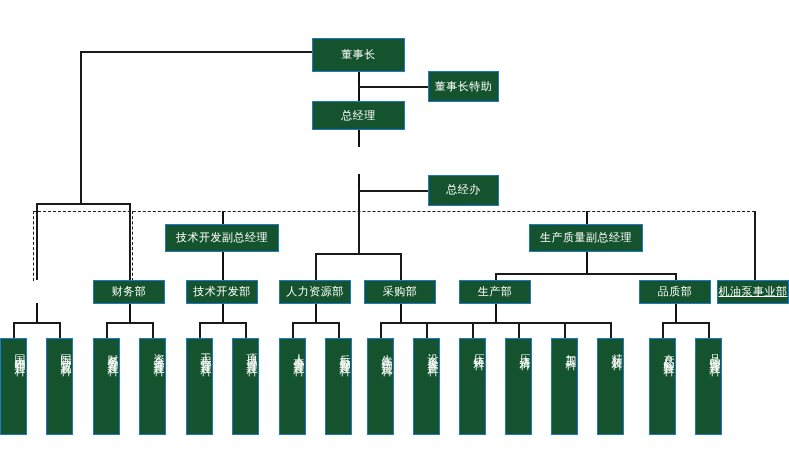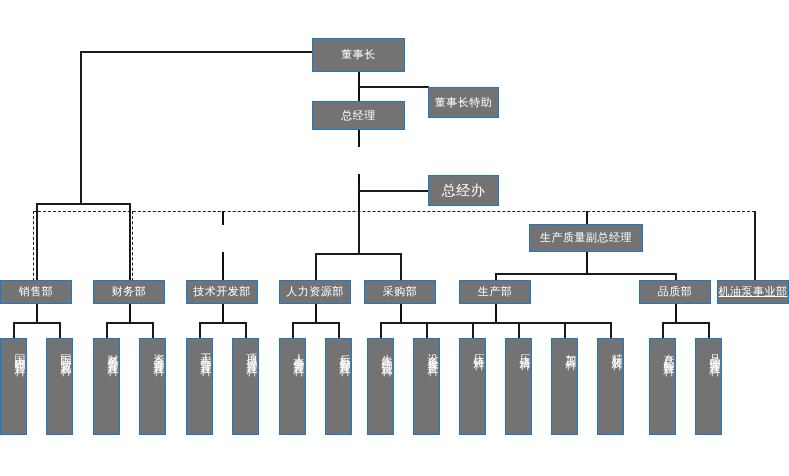--- a/index.html
+++ b/index.html
@@ -12,36 +12,36 @@
   }
   #chart {
     position: relative;
     width: 789px;
     height: 476px;
     background: #ffffff;
     overflow: hidden;
   }
   .node {
     position: absolute;
-    background: #737373;
+    background: #14532d;
     color: #ffffff;
     box-sizing: border-box;
     display: flex;
     align-items: center;
     justify-content: center;
     text-align: center;
     font-size: 11px;
     line-height: 1.25;
     letter-spacing: 0.5px;
     border: 1px solid #1a7ac9;
     z-index: 3;
   }
   .node.two-line {
     flex-direction: column;
-    font-size: 14px;
+    font-size: 11px;
     line-height: 1.3;
   }
   .node.vertical {
     writing-mode: vertical-rl;
     text-orientation: upright;
     letter-spacing: 3px;
     font-size: 11px;
     padding-top: 6px;
     align-items: flex-start;
     justify-content: flex-start;
@@ -142,41 +142,41 @@
 
   <div class="line v thick" style="left:675px; top:303px; height:20px;"></div>
   <div class="line h" style="left:662px; top:322px; width:46px;"></div>
   <div class="line v" style="left:662px; top:322px; height:16px;"></div>
   <div class="line v" style="left:708px; top:322px; height:16px;"></div>
 
   <div class="node" style="left:312px; top:38px; width:93px; height:34px;">
     <span>董事长</span>
   </div>
 
-  <div class="node" style="left:428px; top:71px; width:71px; height:31px;margin-top:16px;">
+  <div class="node" style="left:428px; top:71px; width:71px; height:31px;">
     <span>董事长特助</span>
   </div>
 
   <div class="node" style="left:312px; top:101px; width:93px; height:29px;">
     <span>总经理</span>
   </div>
 
 
   <div class="node two-line" style="left:428px; top:175px; width:71px; height:31px;">
     <span>总经办</span>
   </div>
 
+  <div class="node" style="left:165px; top:224px; width:114px; height:28px;">
+    <span>技术开发副总经理</span>
+  </div>
 
   <div class="node" style="left:529px; top:224px; width:114px; height:28px;">
     <span>生产质量副总经理</span>
   </div>
 
-  <div class="node" style="left:0px; top:280px; width:72px; height:24px;">
-    <span>销售部</span>
-  </div>
 
   <div class="node" style="left:93px; top:280px; width:72px; height:24px;">
     <span>财务部</span>
   </div>
 
   <div class="node" style="left:186px; top:280px; width:72px; height:24px;">
     <span>技术开发部</span>
   </div>
 
   <div class="node" style="left:279px; top:280px; width:72px; height:24px;">

